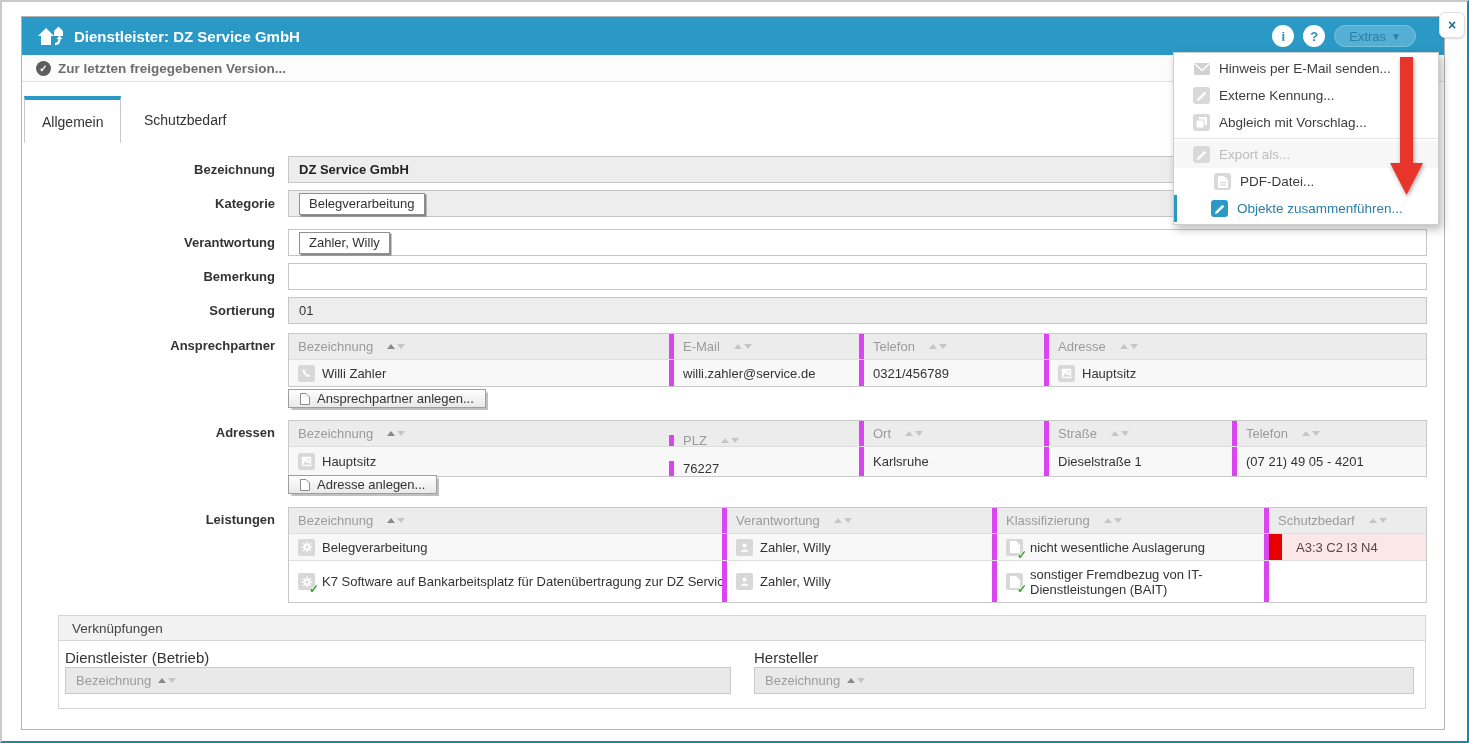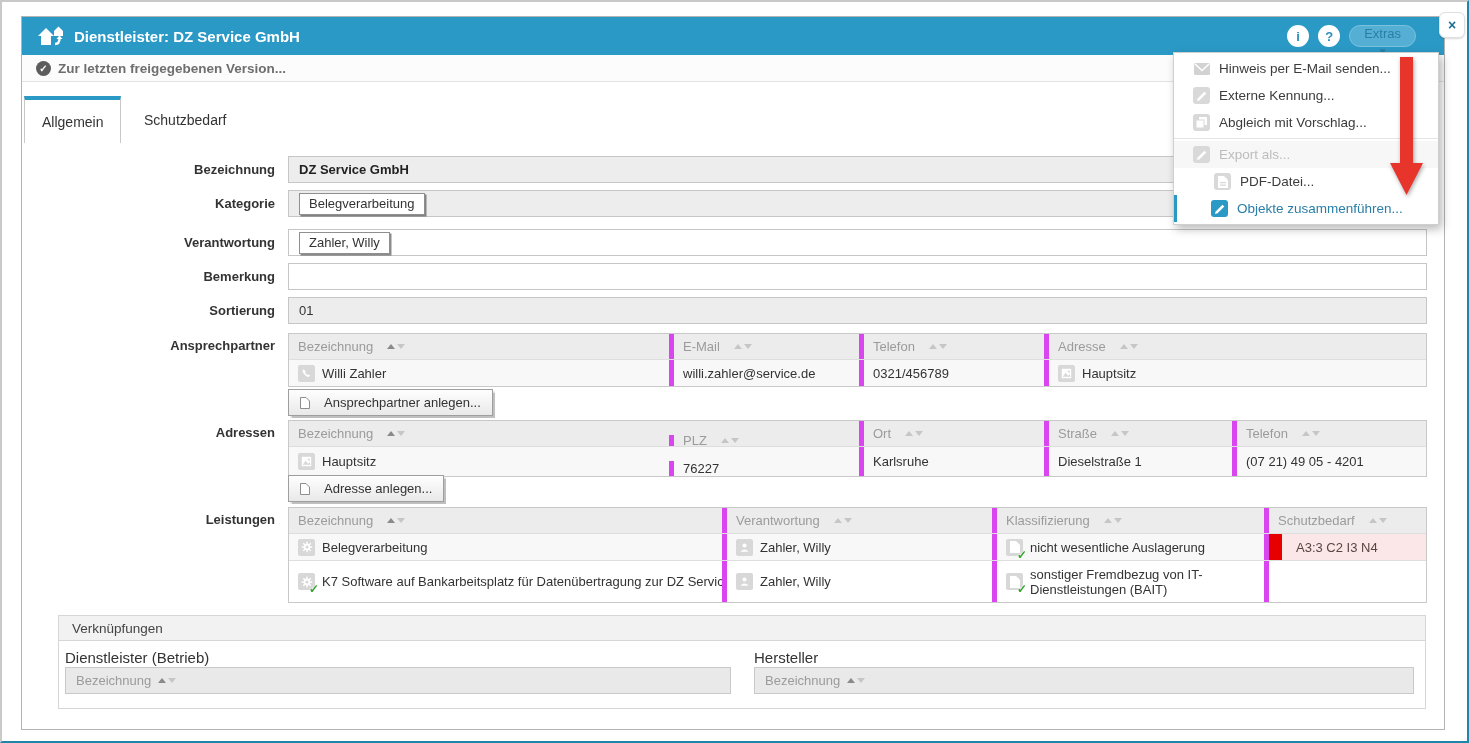--- a/index.html
+++ b/index.html
@@ -17,21 +17,21 @@
             background:#fff; border:1px solid #b3b3b3; }
 
   .titlebar { position:absolute; left:0; top:0; right:0; height:38px; background:#2b99c6;
               display:flex; align-items:center; padding:0 14px; }
   .titlebar .apptitle { color:#fff; font-weight:bold; font-size:15px; margin-left:10px; }
   .tb-right { margin-left:auto; display:flex; align-items:center; gap:9px; padding-right:14px; }
   .roundbtn { width:22px; height:22px; border-radius:50%; background:#fff; color:#2b8fba;
               font-weight:bold; font-size:13px; display:flex; align-items:center; justify-content:center;
               cursor:pointer; }
   .extras-btn { background:#55aed3; border:1px solid #79c2dd; color:#2a7fa6; border-radius:11px;
-                height:22px; padding:0 14px; font-size:13px; display:flex; align-items:center; gap:5px;flex-direction:column; }
+                height:22px; padding:0 14px; font-size:13px; display:flex; align-items:center; gap:5px; }
   .extras-btn .caret { font-size:10px; }
 
   .versionbar { position:absolute; left:0; top:38px; right:0; height:27px; background:#fcfcfc;
                 border-bottom:1px solid #e2e2e2; display:flex; align-items:center; padding:0 14px;
                 color:#6e6e6e; font-weight:bold; font-size:13.5px; gap:7px; }
   .vcheck { width:15px; height:15px; border-radius:50%; background:#5d5d5d; color:#fff;
             font-size:10px; font-weight:bold; display:flex; align-items:center; justify-content:center; }
 
   
   .tab-active { position:absolute; left:2px; top:79px; height:47px; background:#fff;
@@ -80,21 +80,21 @@
   .sort.active .sa.up { border-bottom-color:#8a8a8a; }
 
   .cicon { width:17px; height:17px; border-radius:2px; background:#d8d8d8; position:relative;
            display:flex; align-items:center; justify-content:center; flex:none; color:#fff; }
   .cicon.checked::after { content:"✓"; position:absolute; right:-4px; bottom:-6px; color:#33a52c;
            font-weight:bold; font-size:12px; text-shadow:0 0 2px #fff,0 0 2px #fff; }
 
   .sbcell { background:#fbe7e7; position:relative; padding-left:27px !important; color:#5a4444; }
   .sbcell::before { content:""; position:absolute; left:0; top:0; bottom:0; width:13px; background:#e60000; }
 
-  .mkbtn { position:absolute; left:266px; height:27px; display:inline-flex; align-items:center; gap:14px;
+  .mkbtn { position:absolute; left:266px; height:19px; display:inline-flex; align-items:center; gap:7px;
            border:1px solid #9e9e9e; background:linear-gradient(#fefefe,#e9e9e9); padding:0 11px;
            font-size:13px; color:#333; box-shadow:1.5px 1.5px 1px rgba(0,0,0,.25); cursor:pointer; }
 
   
   .vbox { position:absolute; left:36px; top:598px; width:1368px; height:94px; border:1px solid #d6d6d6; }
   .vhead { height:25px; background:#f2f2f2; border-bottom:1px solid #d6d6d6; display:flex;
            align-items:center; padding:0 13px; font-size:13.5px; color:#444; }
   .vlabel { position:absolute; top:33px; font-weight:normal; font-size:15px; color:#333; }
   .vtable { position:absolute; top:51px; height:27px; background:#e9e9e9; border:1px solid #c9c9c9;
             display:flex; align-items:center; padding:0 10px; color:#9b9b9b; font-size:13px; }

